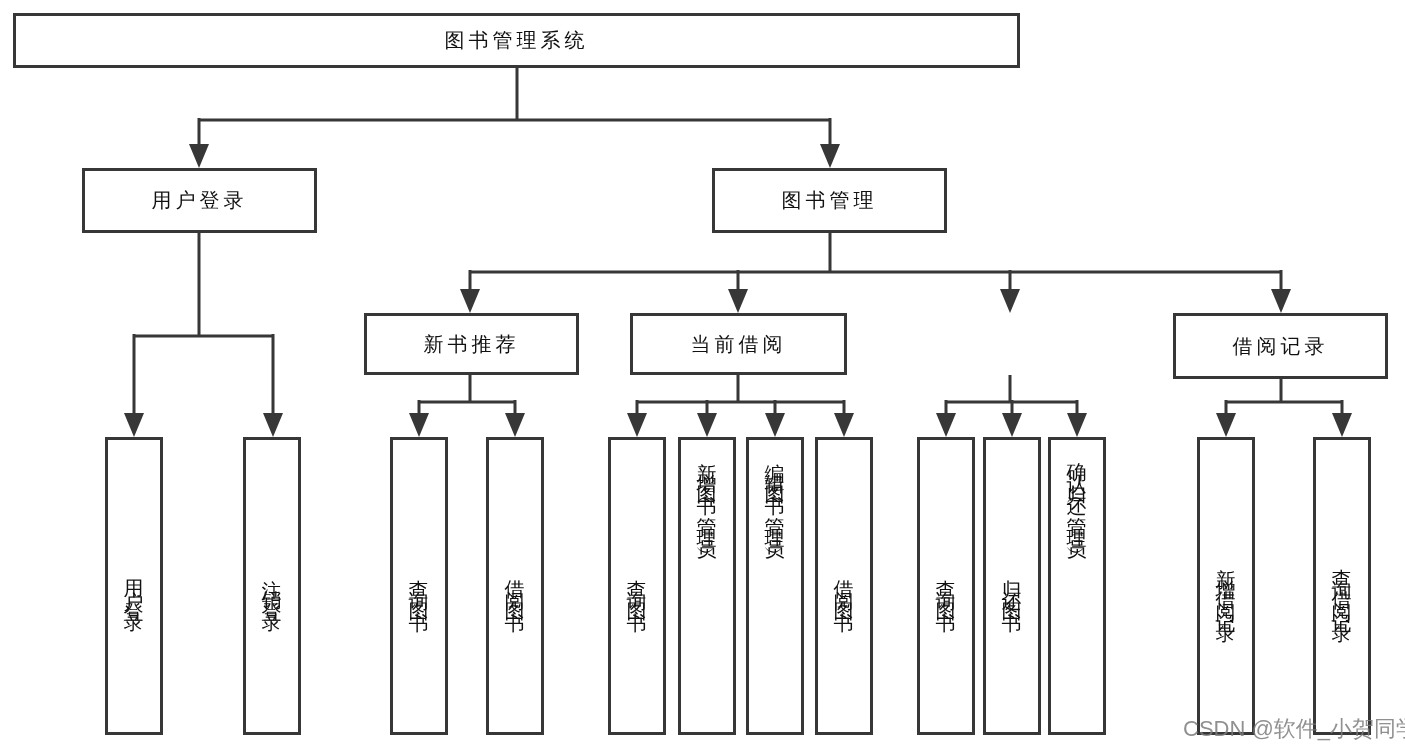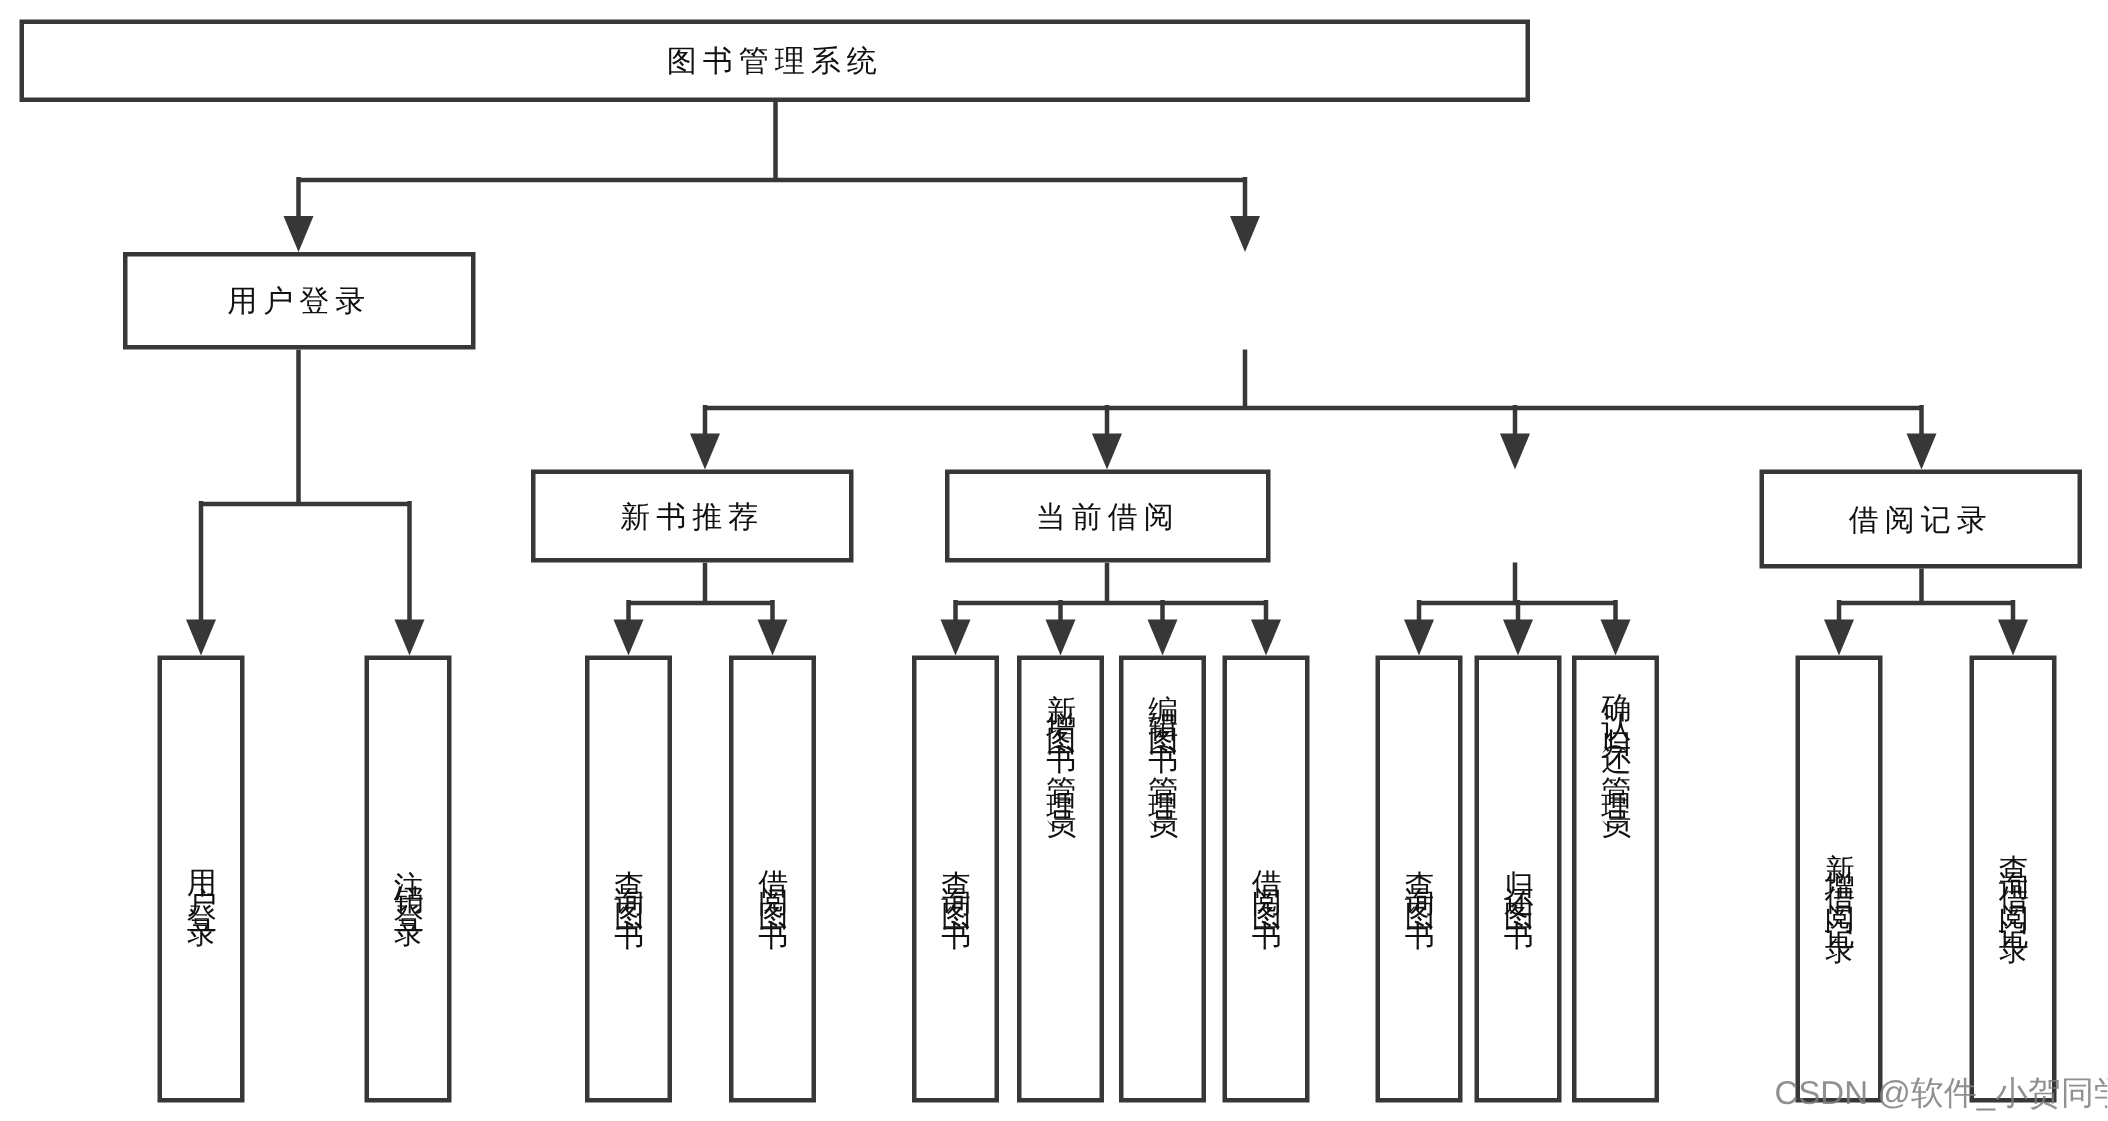--- a/index.html
+++ b/index.html
@@ -102,22 +102,25 @@
     </g>
   </svg>
 
   <div class="box hbox" style="left:13px;top:13px;width:1007px;height:55px">
     <span>图书管理系统</span>
   </div>
 
   <div class="box hbox" style="left:82px;top:168px;width:235px;height:65px">
     <span>用户登录</span>
   </div>
+  <div class="box hbox" style="left:712px;top:168px;width:235px;height:65px">
+    <span>图书管理</span>
+  </div>
 
-  <div class="box hbox" style="left:354px;top:313px;width:215px;height:62px">
+  <div class="box hbox" style="left:364px;top:313px;width:215px;height:62px">
     <span>新书推荐</span>
   </div>
   <div class="box hbox" style="left:630px;top:313px;width:217px;height:62px">
     <span>当前借阅</span>
   </div>
   <div class="box hbox" style="left:1173px;top:313px;width:215px;height:66px">
     <span>借阅记录</span>
   </div>
 
   <div class="box vbox" style="left:105px;top:437px">

